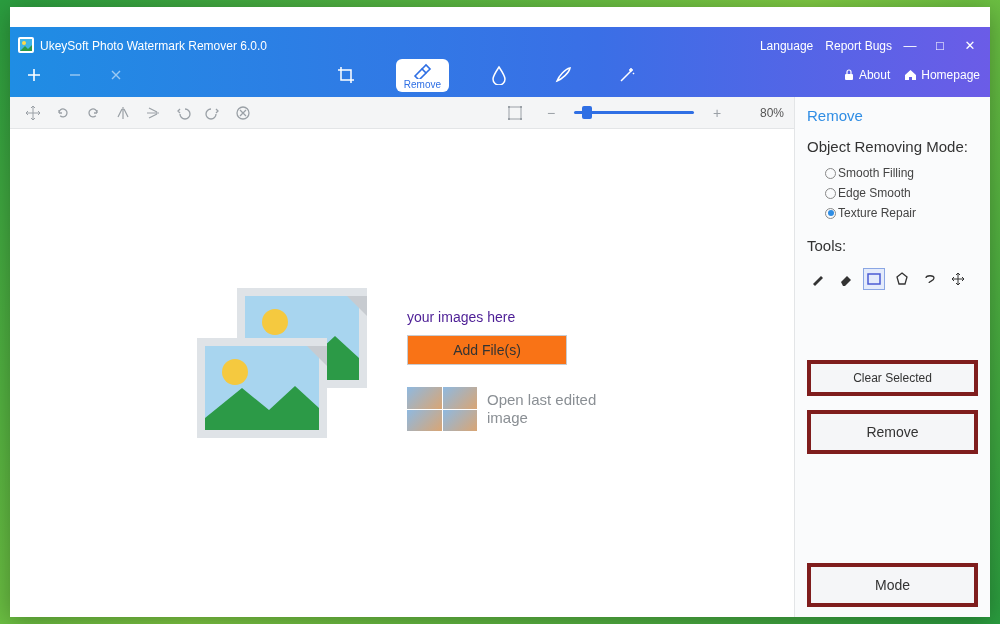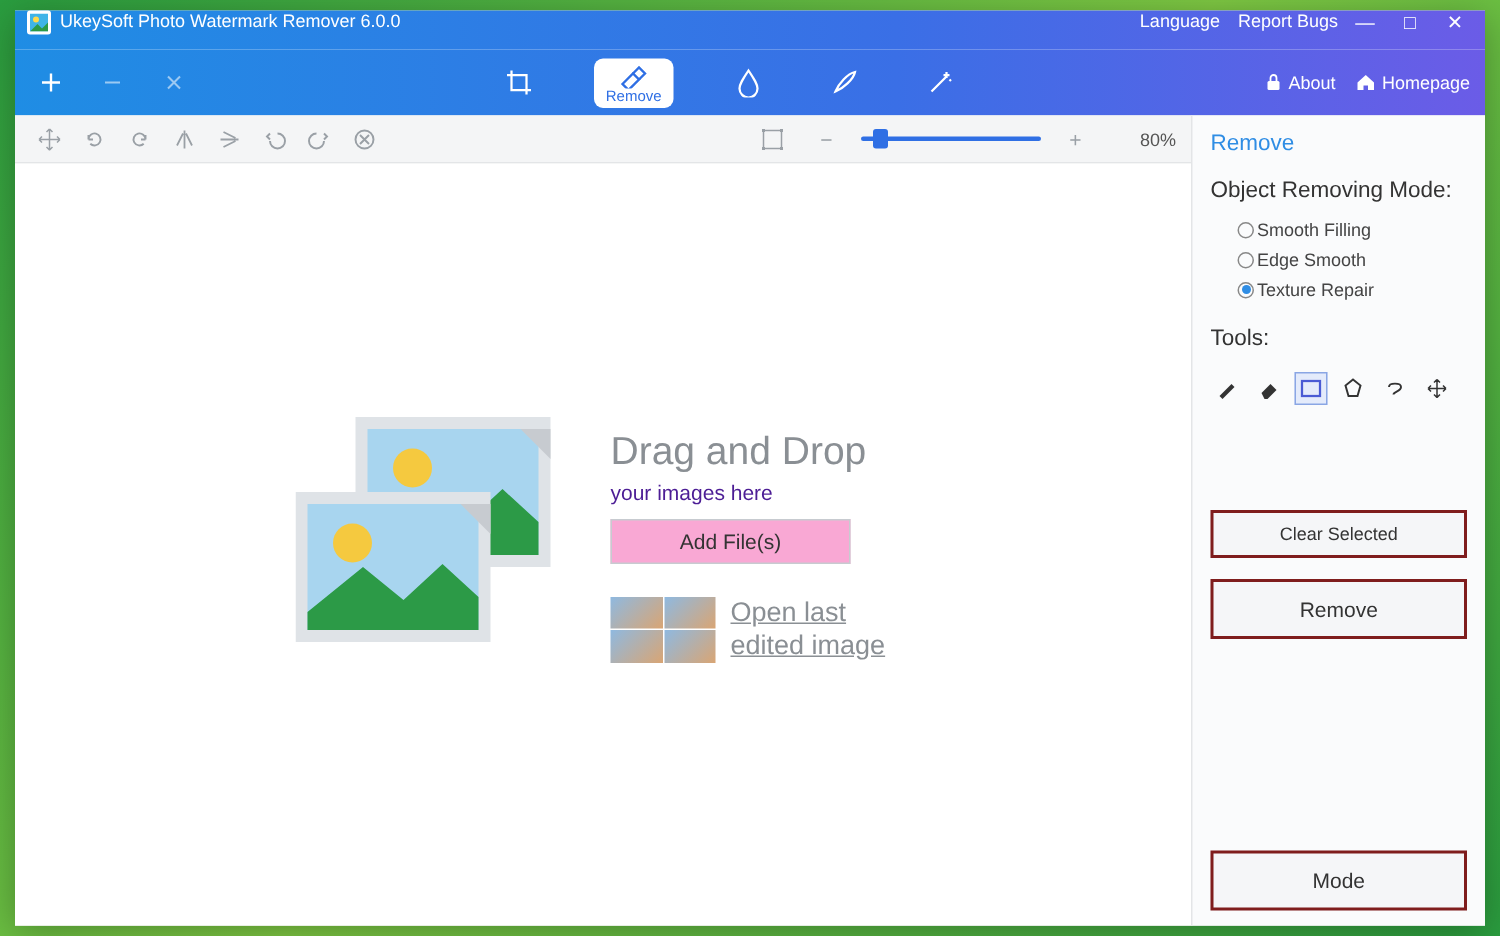--- a/index.html
+++ b/index.html
@@ -1,20 +1,20 @@
 <!DOCTYPE html>
 <html><head>
 <meta charset="utf-8">
 <style>
 * { margin: 0; padding: 0; box-sizing: border-box; font-family: "Segoe UI", Arial, sans-serif; }
 body { width: 1000px; height: 624px; overflow: hidden; background: linear-gradient(135deg, #2a9d3f 0%, #7fc943 50%, #2a9d3f 100%); display: flex; align-items: center; justify-content: center; }
 .window { width: 980px; height: 610px; background: #fff; display: flex; flex-direction: column; box-shadow: 0 4px 24px rgba(0,0,0,0.3); }
 
 
-.titlebar { height: 26px; background: linear-gradient(90deg, #1f8de4 0%, #3a6fe6 60%, #6b5ce7 100%); display: flex; align-items: flex-start; padding: 0 8px; color: #fff; font-size: 12px; }
+.titlebar { height: 26px; background: linear-gradient(90deg, #1f8de4 0%, #3a6fe6 60%, #6b5ce7 100%); display: flex; align-items: flex-end; padding: 0 8px; color: #fff; font-size: 12px; margin-top: 20px; }
 .titlebar .logo { width: 16px; height: 16px; margin-right: 6px; background: #fff; border-radius: 2px; display:flex; align-items:center; justify-content:center; }
 .titlebar .spacer { flex: 1; }
 .titlebar .tlink { margin-left: 12px; cursor: pointer; font-size: 12px; }
 .titlebar .winbtn { width: 24px; text-align: center; cursor: pointer; font-size: 13px; margin-left: 6px; }
 
 
 .toolbar { height: 44px; background: linear-gradient(90deg, #1f8de4 0%, #3a6fe6 60%, #6b5ce7 100%); display: flex; align-items: center; padding: 0 10px; color: #fff; }
 .toolbar .left { display: flex; align-items: center; gap: 14px; width: 110px; }
 .toolbar .center { flex: 1; display: flex; align-items: center; justify-content: center; gap: 36px; }
 .toolbar .right { display: flex; align-items: flex-start; gap: 14px; font-size: 12px; }
@@ -30,37 +30,37 @@
 .ctoolbar .zoomarea { margin-left: auto; display: flex; align-items: center; gap: 10px; }
 .ctoolbar .slider { position: relative; width: 120px; height: 3px; background: #2f6fe4; border-radius: 2px; }
 .ctoolbar .slider .thumb { position:absolute; left:8px; top:-5px; width:10px; height:13px; background:#2f6fe4; border-radius:2px; cursor:pointer; }
 .ctoolbar .zlabel { color:#555; font-size:12px; width:44px; text-align:right; }
 
 .canvas { flex:1; background:#fff; margin:0; position:relative; display:flex; align-items:center; justify-content:center; }
 .dropzone { display:flex; align-items:center; gap:20px; }
 .dropright { display:flex; flex-direction:column; gap:10px; }
 .dtitle { font-size:26px; color:#8a8f94; font-weight:400; }
 .dsub { font-size:14px; color:#4c1d95; margin-top:-6px; }
-.addbtn { border:1px solid #c7cbd0; background:#f9a8d4; padding:6px 26px; font-size:14px; color:#333; cursor:pointer; width:160px; }
+.addbtn { border:1px solid #c7cbd0; background:#f97316; padding:6px 26px; font-size:14px; color:#333; cursor:pointer; width:160px; }
 .lastrow { display:flex; align-items:center; gap:10px; margin-top:12px; }
 .thumbgrid { width:70px; height:44px; display:grid; grid-template-columns:1fr 1fr; grid-template-rows:1fr 1fr; gap:1px; }
 .thumbgrid div { background: linear-gradient(135deg,#8fb9e0,#d9a574); }
-.lasttxt { font-size:18px; color:#8a8f94; line-height:1.2;text-decoration:underline; }
+.lasttxt { font-size:15px; color:#8a8f94; line-height:1.2; }
 
 
 .rpanel { width:196px; background:#fafbfc; border-left:1px solid #e3e5e7; padding:10px 12px; display:flex; flex-direction:column; font-size:12px; color:#444; }
 .rpanel .ptitle { color:#2f8de4; font-size:15px; margin-bottom:14px; }
 .rpanel .seclabel { font-size:15px; color:#333; margin-bottom:8px; }
 .rpanel .radio { display:flex; align-items:center; gap:2px; margin:3px 0 3px 18px; cursor:pointer; font-size:12px; }
 .rpanel .radio .rdot { width:11px; height:11px; border:1px solid #888; border-radius:50%; display:flex; align-items:center; justify-content:center; }
 .rpanel .radio.sel .rdot::after { content:''; width:6px; height:6px; background:#2f8de4; border-radius:50%; }
 .rpanel .toolsrow { display:flex; gap:6px; margin-top:6px; }
 .rpanel .tool { width:22px; height:22px; display:flex; align-items:center; justify-content:center; cursor:pointer; border:1px solid transparent; }
 .rpanel .tool.sel { border:1px solid #8aa6e4; background:#e4ebfb; }
-.rpanel .btn { border:2px solid #7f1d1d; background:#f5f6f8; padding:7px 0; text-align:center; cursor:pointer; font-size:12px; color:#333; }
+.rpanel .btn { border:4px solid #7f1d1d; background:#f5f6f8; padding:7px 0; text-align:center; cursor:pointer; font-size:12px; color:#333; }
 .rpanel .btn.big { font-size:14px; padding:10px 0; }
 .rpanel .gap { flex:1; }
 
 svg { display:block; }
 </style>
 </head>
 <body>
 
 <div class="window">
 
@@ -226,21 +226,20 @@
               <g transform="translate(0,50)">
                 <rect x="0" y="0" width="130" height="100" fill="#dfe3e7"></rect>
                 <rect x="8" y="8" width="114" height="84" fill="#a8d5ef"></rect>
                 <circle cx="38" cy="34" r="13" fill="#f5c93f"></circle>
                 <path d="M8 80 L45 50 L72 72 L98 48 L122 70 L122 92 L8 92 Z" fill="#2c9a47"></path>
                 <path d="M110 8 L130 8 L130 28 Z" fill="#c7cbd0"></path>
               </g>
             </svg>
           </div>
           <div class="dropright">
-            <div class="dtitle">Drag and Drop</div>
             <div class="dsub">your images here</div>
             <button class="addbtn">Add File(s)</button>
             <div class="lastrow">
               <div class="thumbgrid">
                   <div></div>
                   <div></div>
                   <div></div>
                   <div></div>
                 </div>
               <div class="lasttxt" style="width:120px">Open last edited image</div>

